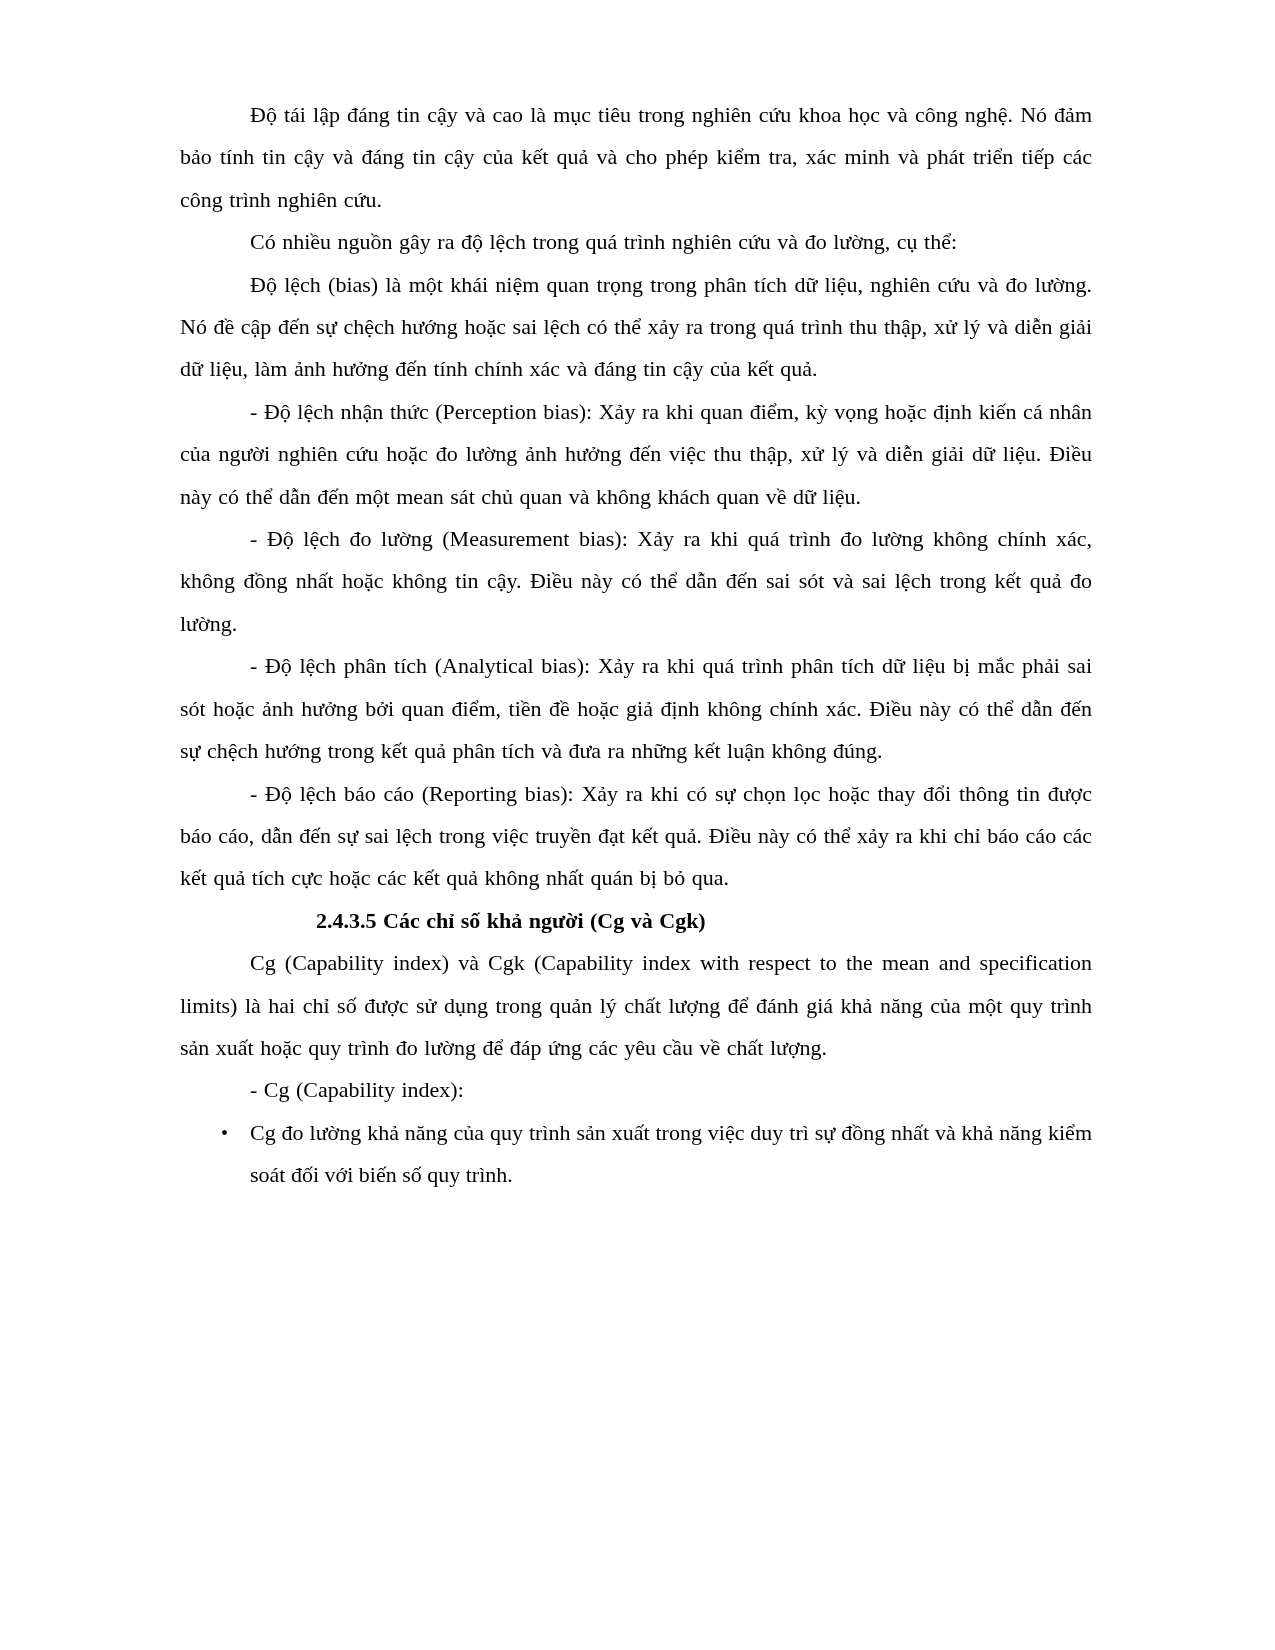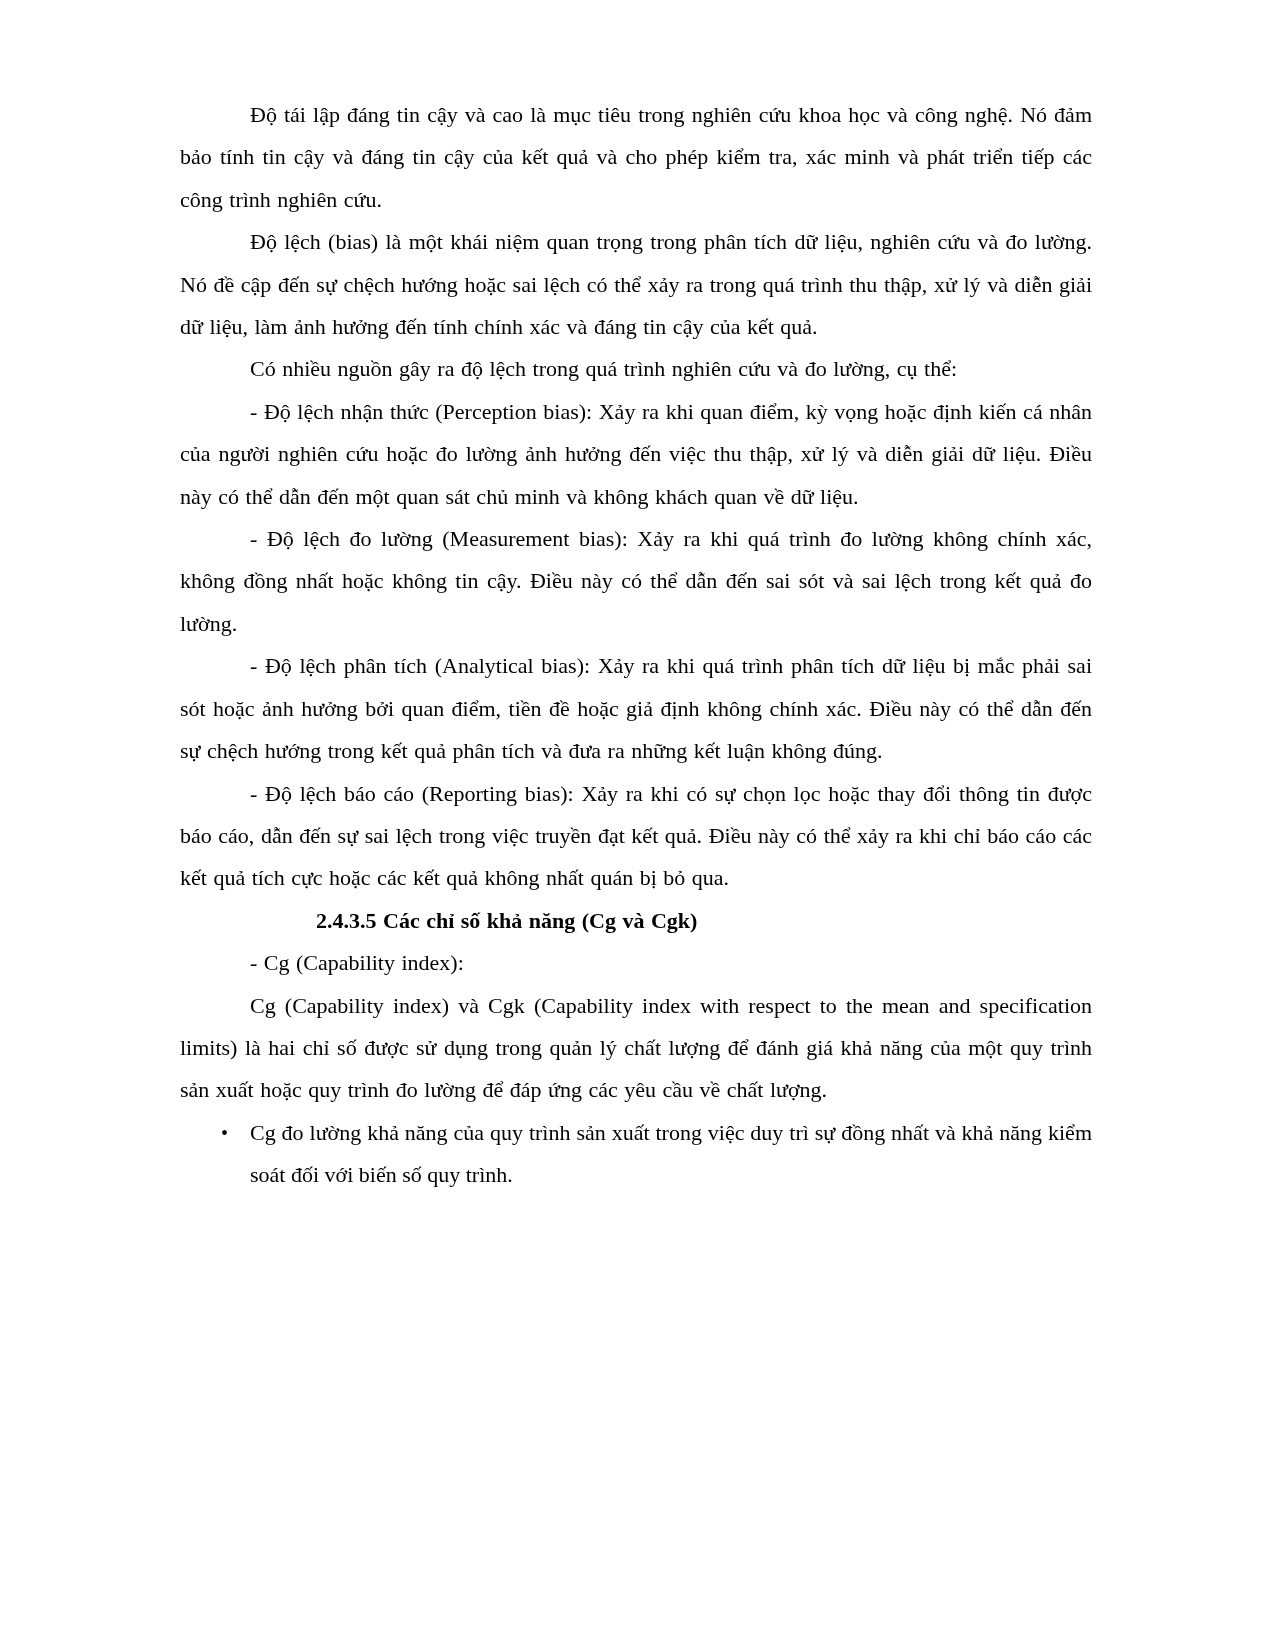--- a/index.html
+++ b/index.html
@@ -60,39 +60,39 @@
 </style>
 </head>
 <body>
 
 <div class="page">
   <div class="content">
 
     <p>Độ tái lập đáng tin cậy và cao là mục tiêu trong nghiên cứu khoa học và công nghệ. Nó đảm bảo tính tin cậy và đáng tin cậy của kết quả và cho phép kiểm tra, xác minh và phát triển tiếp các công trình nghiên cứu.</p>
 
 
+    <p>Có nhiều nguồn gây ra độ lệch trong quá trình nghiên cứu và đo lường, cụ thể:</p>
+
     <p>Độ lệch (bias) là một khái niệm quan trọng trong phân tích dữ liệu, nghiên cứu và đo lường. Nó đề cập đến sự chệch hướng hoặc sai lệch có thể xảy ra trong quá trình thu thập, xử lý và diễn giải dữ liệu, làm ảnh hưởng đến tính chính xác và đáng tin cậy của kết quả.</p>
-
-    <p>Có nhiều nguồn gây ra độ lệch trong quá trình nghiên cứu và đo lường, cụ thể:</p>
 
 
 
-    <p>- Độ lệch nhận thức (Perception bias): Xảy ra khi quan điểm, kỳ vọng hoặc định kiến cá nhân của người nghiên cứu hoặc đo lường ảnh hưởng đến việc thu thập, xử lý và diễn giải dữ liệu. Điều này có thể dẫn đến một quan sát chủ minh và không khách quan về dữ liệu.</p>
+    <p>- Độ lệch nhận thức (Perception bias): Xảy ra khi quan điểm, kỳ vọng hoặc định kiến cá nhân của người nghiên cứu hoặc đo lường ảnh hưởng đến việc thu thập, xử lý và diễn giải dữ liệu. Điều này có thể dẫn đến một mean sát chủ quan và không khách quan về dữ liệu.</p>
 
     <p>- Độ lệch đo lường (Measurement bias): Xảy ra khi quá trình đo lường không chính xác, không đồng nhất hoặc không tin cậy. Điều này có thể dẫn đến sai sót và sai lệch trong kết quả đo lường.</p>
 
     <p>- Độ lệch phân tích (Analytical bias): Xảy ra khi quá trình phân tích dữ liệu bị mắc phải sai sót hoặc ảnh hưởng bởi quan điểm, tiền đề hoặc giả định không chính xác. Điều này có thể dẫn đến sự chệch hướng trong kết quả phân tích và đưa ra những kết luận không đúng.</p>
 
     <p>- Độ lệch báo cáo (Reporting bias): Xảy ra khi có sự chọn lọc hoặc thay đổi thông tin được báo cáo, dẫn đến sự sai lệch trong việc truyền đạt kết quả. Điều này có thể xảy ra khi chỉ báo cáo các kết quả tích cực hoặc các kết quả không nhất quán bị bỏ qua.</p>
 
-    <p class="heading">2.4.3.5 Các chỉ số khả năng (Cg và Cgk)</p>
+    <p class="heading">2.4.3.5 Các chỉ số khả người (Cg và Cgk)</p>
+
+    <p>Cg (Capability index) và Cgk (Capability index with respect to the mean and specification limits) là hai chỉ số được sử dụng trong quản lý chất lượng để đánh giá khả năng của một quy trình sản xuất hoặc quy trình đo lường để đáp ứng các yêu cầu về chất lượng.</p>
 
     <p>- Cg (Capability index):</p>
-
-    <p>Cg (Capability index) và Cgk (Capability index with respect to the mean and specification limits) là hai chỉ số được sử dụng trong quản lý chất lượng để đánh giá khả năng của một quy trình sản xuất hoặc quy trình đo lường để đáp ứng các yêu cầu về chất lượng.</p>
 
     <div class="bullet-item">
       <span class="marker">•</span>
       <span>Cg đo lường khả năng của quy trình sản xuất trong việc duy trì sự đồng nhất và khả năng kiểm soát đối với biến số quy trình.</span>
     </div>
 
   </div>
 
 </div>
 

